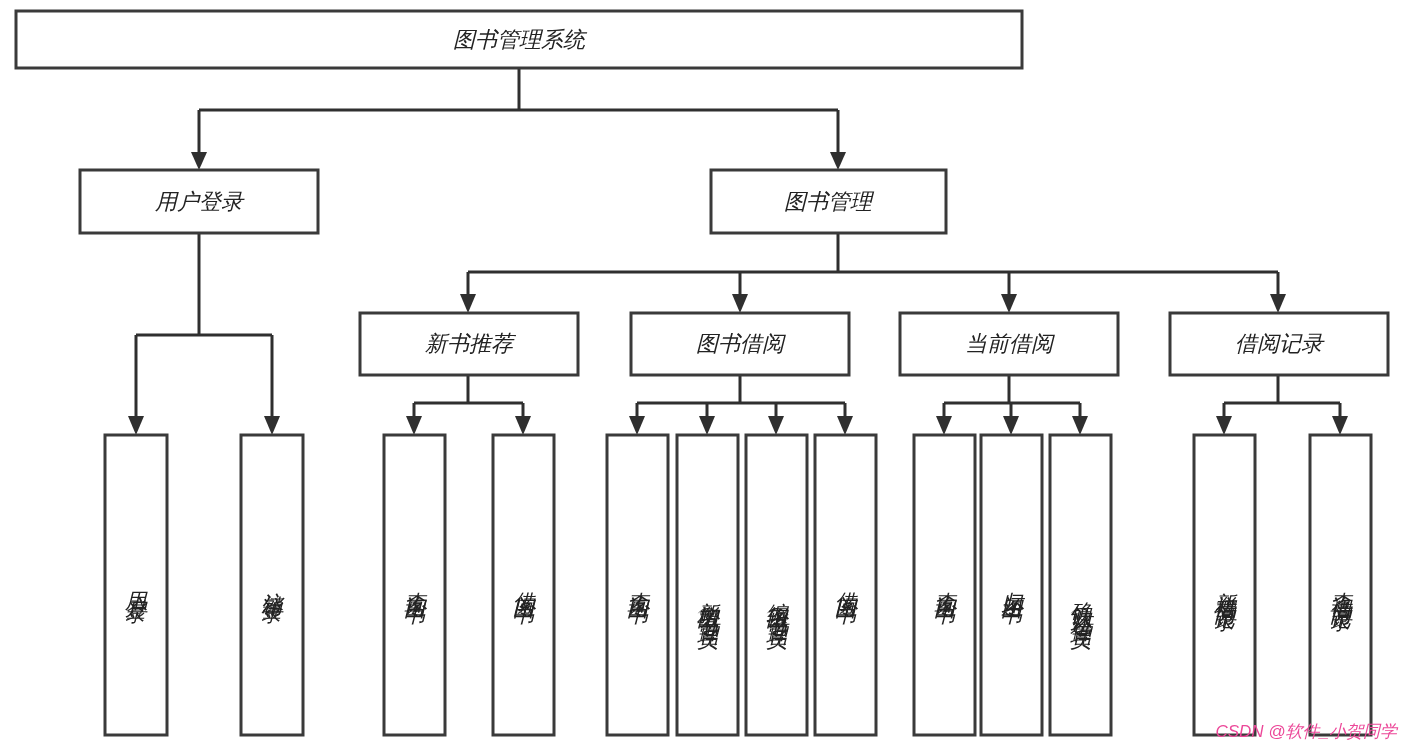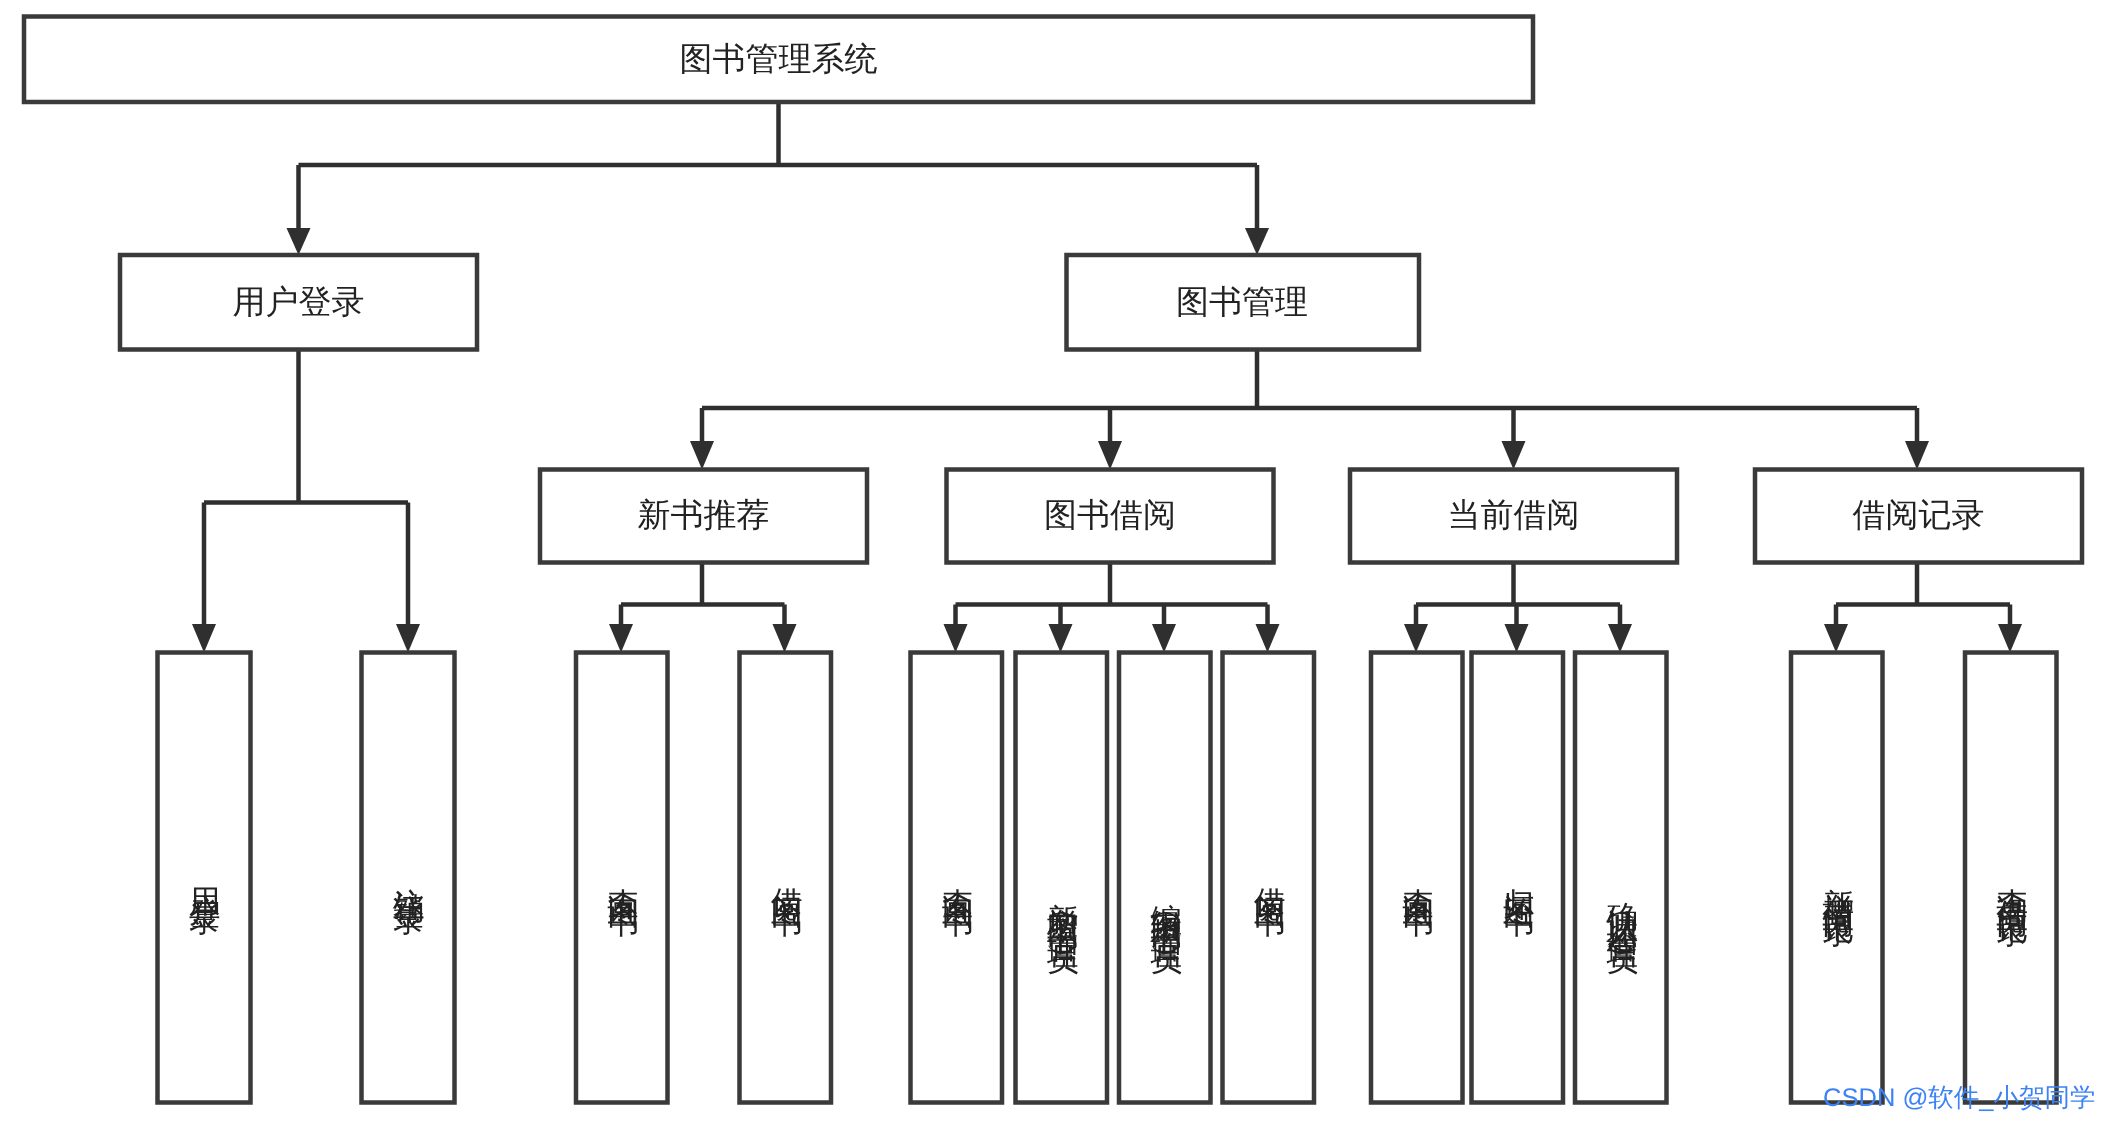--- a/index.html
+++ b/index.html
@@ -11,20 +11,21 @@
     width: 1405px;
     height: 747px;
     font-family: "Liberation Sans", "DejaVu Sans", sans-serif;
     overflow: hidden;
     position: relative;
   }
   #diagram-root {
     position: relative;
     width: 1405px;
     height: 747px;
+    font-style: italic;
   }
   svg#flowchart {
     position: absolute;
     top: 0;
     left: 0;
     width: 1405px;
     height: 747px;
     display: block;
   }
   .node-rect {
@@ -57,21 +58,21 @@
     text-orientation: upright;
     letter-spacing: 4px;
     dominant-baseline: central;
   }
   .watermark {
     position: absolute;
     right: 8px;
     bottom: 4px;
     font-family: "Liberation Sans", "DejaVu Sans", sans-serif;
     font-size: 17px;
-    color: #3b82f6;
+    color: #ec4899;
     white-space: nowrap;
     user-select: none;
   }
 </style>
 </head>
 <body>
 
 <div id="diagram-root">
 
   <svg id="flowchart" viewBox="0 0 1405 747">

